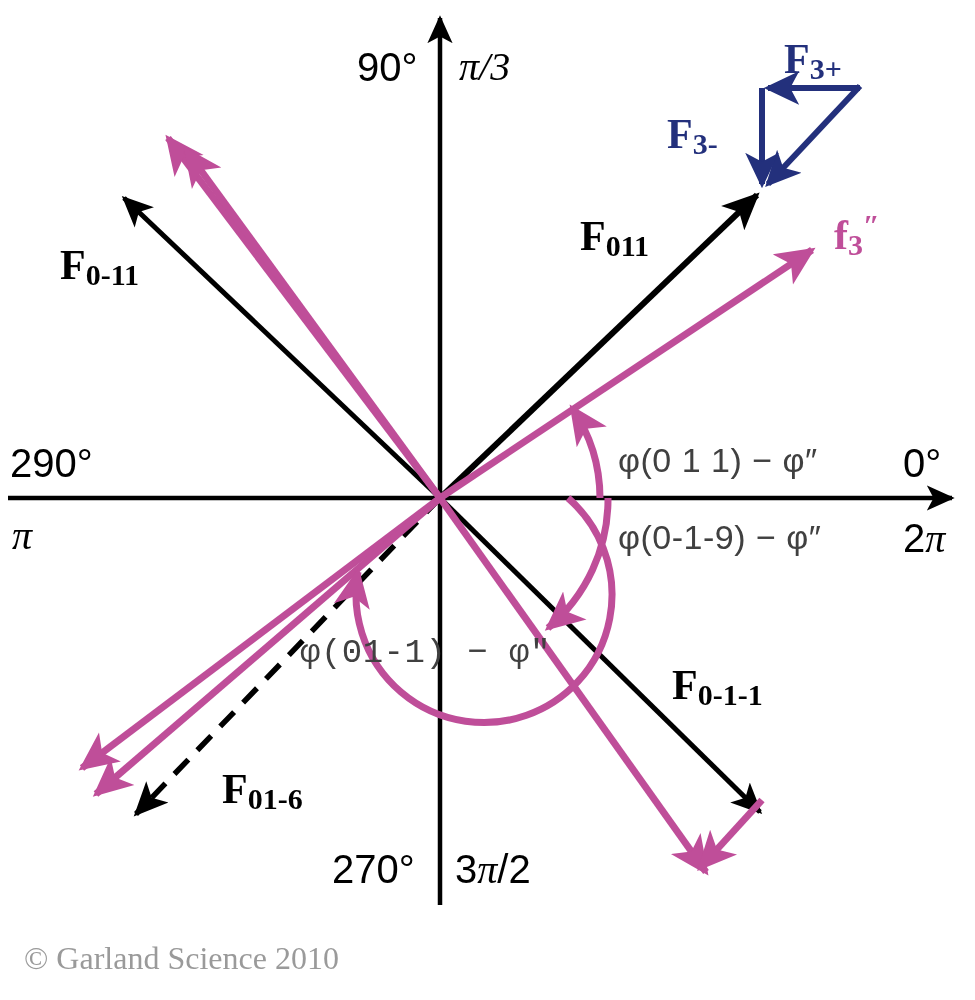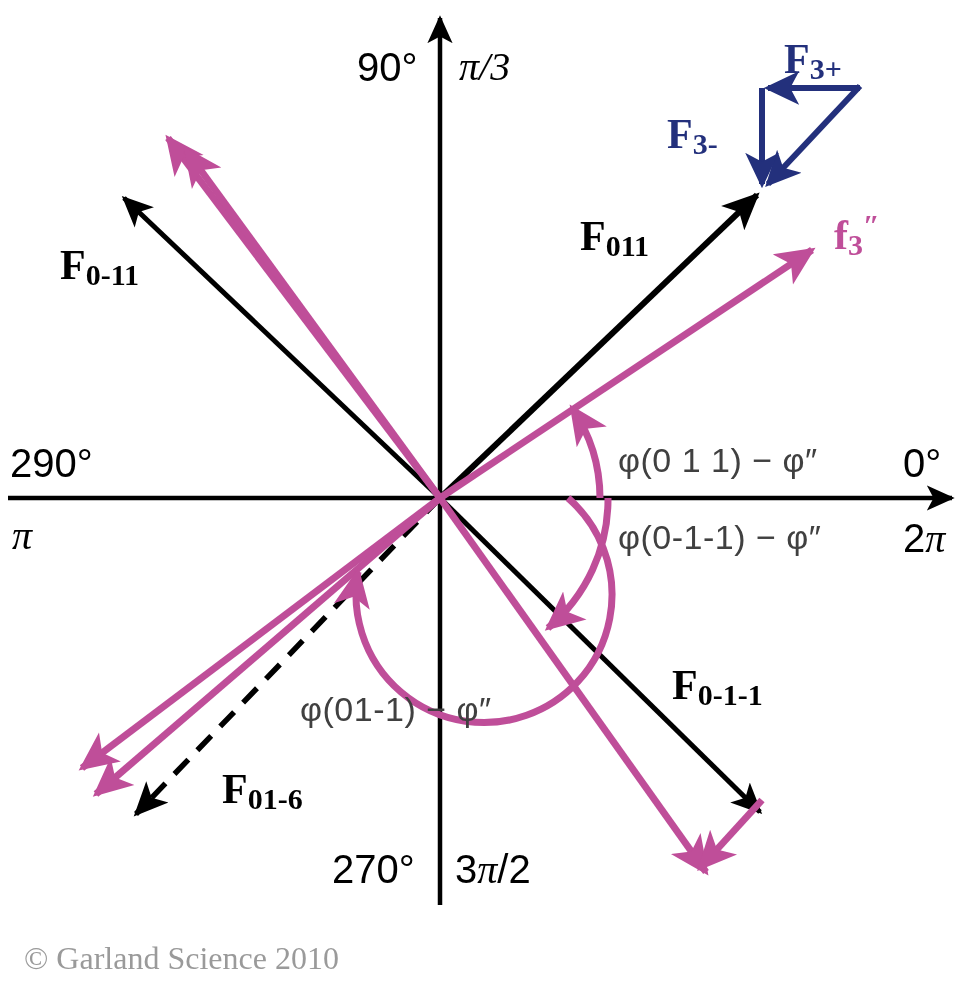--- a/index.html
+++ b/index.html
@@ -210,19 +210,19 @@
   <div class="lbl vec-lbl vec-lbl-blue" style="left:667px; top:113px;">
     <span>F</span><sub>3-</sub>
   </div>
 
   <div class="lbl vec-lbl vec-lbl-mag" style="left:834px; top:210px;text-align:right;">
     <span>f</span><sub>3</sub><sup>″</sup>
   </div>
 
   <div class="lbl phase-lbl" style="left:618px; top:443px;">φ(0 1 1) − φ″</div>
 
-  <div class="lbl phase-lbl" style="left:618px; top:520px;">φ(0-1-1) − φ″</div>
-
-  <div class="lbl phase-lbl" style="left:300px; top:692px;">φ(01-1) − φ″</div>
+  <div class="lbl phase-lbl" style="left:618px; top:520px;">φ(0-1-9) − φ″</div>
+
+  <div class="lbl phase-lbl" style="left:300px; top:636px;font-family:Liberation Mono, monospace;">φ(01-1) − φ″</div>
 
   <div class="lbl credit" style="left:24px; top:942px;">© Garland Science 2010</div>
 
 </div>
 
 </body></html>

